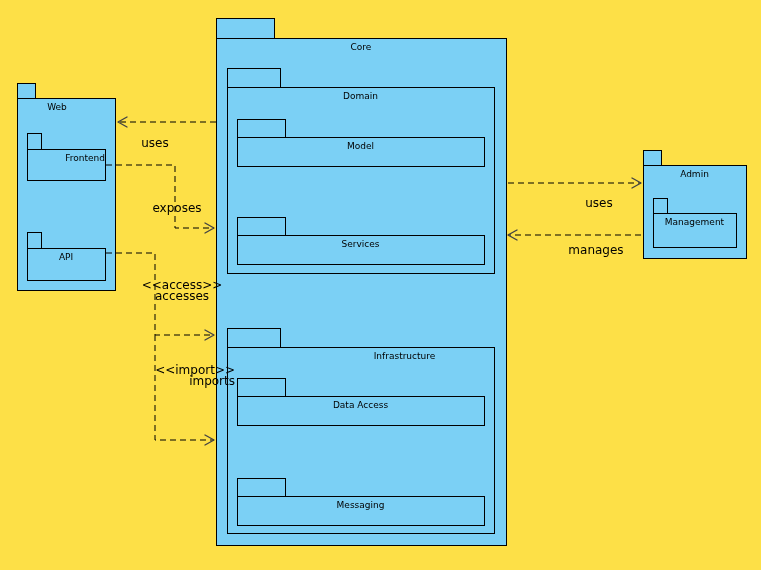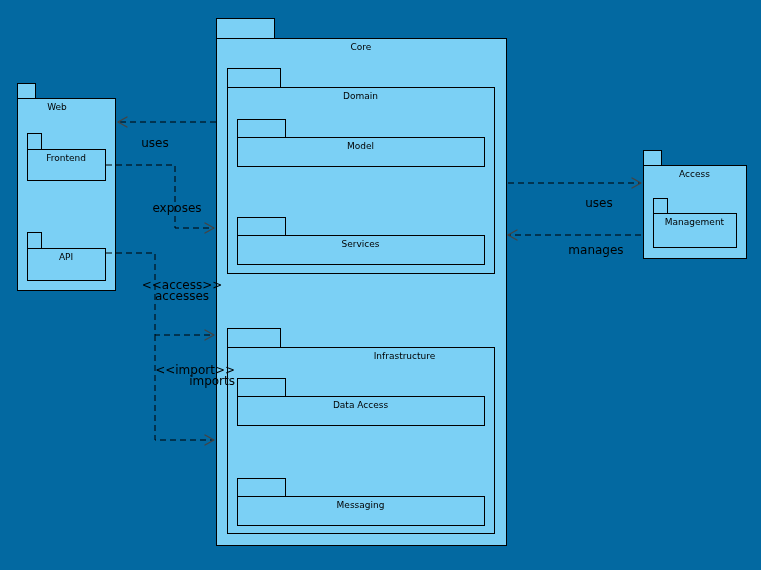--- a/index.html
+++ b/index.html
@@ -11,21 +11,21 @@
   body {
     font-family: "DejaVu Sans", "Liberation Sans", sans-serif;
     width: 761px;
     height: 570px;
     overflow: hidden;
   }
   #canvas {
     position: relative;
     width: 761px;
     height: 570px;
-    background: #0369a1;
+    background: #fde047;
   }
   #svg-layer {
     position: absolute;
     left: 0;
     top: 0;
     width: 761px;
     height: 570px;
   }
   .pkg-label {
     position: absolute;
@@ -135,23 +135,23 @@
 
   <div id="labels-layer">
       <div class="pkg-label" style="left: 216px; width: 290px; top: 43px;">Core</div>
       <div class="pkg-label" style="left: 227px; width: 267px; top: 92px;">Domain</div>
       <div class="pkg-label" style="left: 237px; width: 247px; top: 142px;">Model</div>
       <div class="pkg-label" style="left: 237px; width: 247px; top: 240px;">Services</div>
       <div class="pkg-label" style="left: 227px; width: 267px; top: 352px; padding-left: 44px;">Infrastructure</div>
       <div class="pkg-label" style="left: 237px; width: 247px; top: 401px;">Data Access</div>
       <div class="pkg-label" style="left: 237px; width: 247px; top: 501px;">Messaging</div>
       <div class="pkg-label" style="left: 17px; width: 80px; top: 103px;">Web</div>
-      <div class="pkg-label" style="left: 27px; width: 78px; top: 154px;">Frontend</div>
+      <div class="pkg-label" style="left: 27px; width: 78px; top: 154px; text-align: right;">Frontend</div>
       <div class="pkg-label" style="left: 27px; width: 78px; top: 253px; text-align: center;">API</div>
-      <div class="pkg-label" style="left: 643px; width: 103px; top: 170px;">Access</div>
+      <div class="pkg-label" style="left: 643px; width: 103px; top: 170px;">Admin</div>
       <div class="pkg-label" style="left: 653px; width: 83px; top: 218px;">Management</div>
     </div>
 
   <div id="edge-labels-layer">
       <div class="edge-label" style="left: 95px; top: 138px; width: 120px;">
         <div>uses</div>
       </div>
       <div class="edge-label" style="left: 117px; top: 203px; width: 120px;">
         <div>exposes</div>
       </div>

